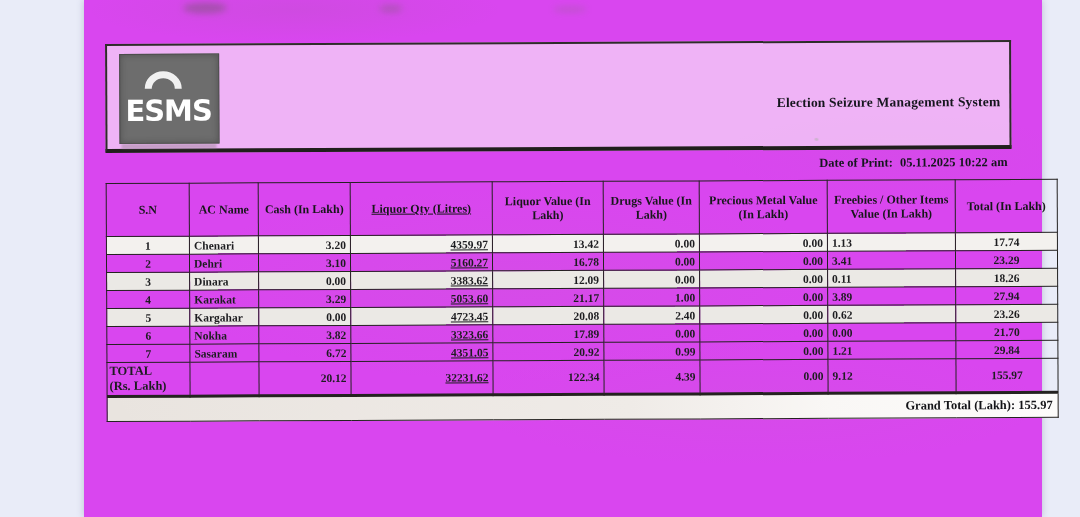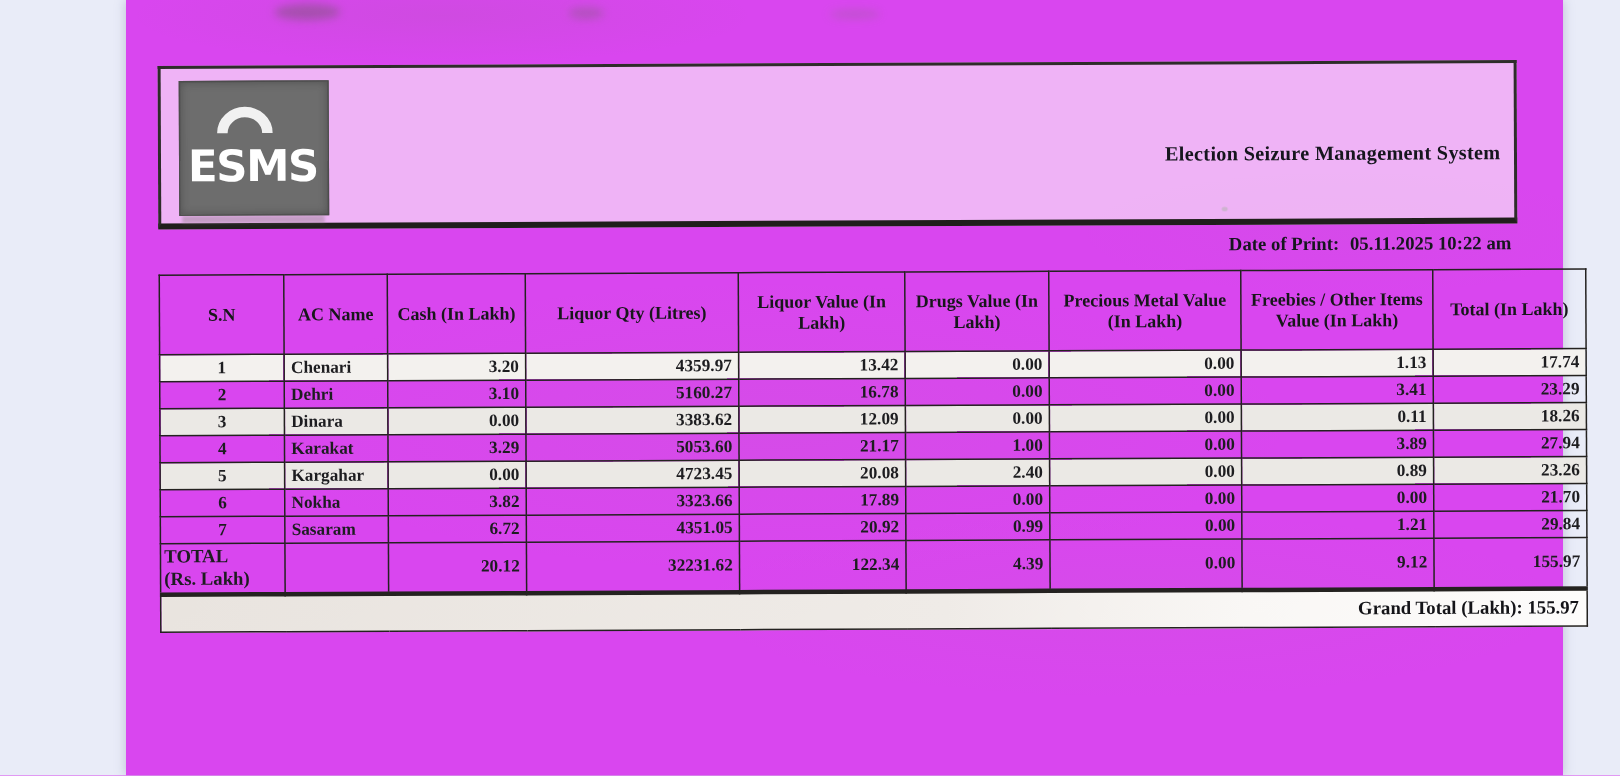--- a/index.html
+++ b/index.html
@@ -71,26 +71,26 @@
     font-size:12px;font-weight:700;text-align:center;vertical-align:middle;
     height:48px;padding:2px 2px;line-height:1.2;color:#17171a;
   }
   .seizure tbody td{
     font-size:11.5px;font-weight:700;height:17px;padding:0 4px;
     color:#1d1d20;white-space:nowrap;overflow:hidden;vertical-align:middle;
   }
   .c0{width:78px;text-align:center;font-family:Liberation Serif, serif;}
   .c1{width:64px;text-align:left;}
   .c2{width:87px;text-align:right;}
-  .c3{width:137px;text-align:right;}
+  .c3{width:137px;text-align:right;text-decoration:underline;}
   .c4{width:106px;text-align:right;}
   .c5{width:91px;text-align:right;}
   .c6{width:123px;text-align:right;}
-  .c7{width:123px;text-align:right;}
-  .c8{width:97px;text-align:right;}
+  .c7{width:123px;text-align:left;}
+  .c8{width:97px;text-align:center;}
   thead th.c0,thead th.c1,thead th.c2,thead th.c3,thead th.c4,
   thead th.c5,thead th.c6,thead th.c7,thead th.c8{text-align:center;}
   tr.shaded{background:#ebe9e5;}
   tr.shaded-light{background:#f3f1ee;}
   .total-row td{
     height:36px;font-size:12.5px;font-weight:700;color:#141418;
     padding-right:12px;vertical-align:middle;
   }
   .total-row td.total-label{
     text-align:left;padding:1px 2px;line-height:1.2;font-size:12.5px;
@@ -190,21 +190,21 @@
             <td class="c8">27.94</td>
           </tr>
           <tr class="shaded">
             <td class="c0">5</td>
             <td class="c1">Kargahar</td>
             <td class="c2">0.00</td>
             <td class="c3">4723.45</td>
             <td class="c4">20.08</td>
             <td class="c5">2.40</td>
             <td class="c6">0.00</td>
-            <td class="c7">0.89</td>
+            <td class="c7">0.62</td>
             <td class="c8">23.26</td>
           </tr>
           <tr>
             <td class="c0">6</td>
             <td class="c1">Nokha</td>
             <td class="c2">3.82</td>
             <td class="c3">3323.66</td>
             <td class="c4">17.89</td>
             <td class="c5">0.00</td>
             <td class="c6">0.00</td>

